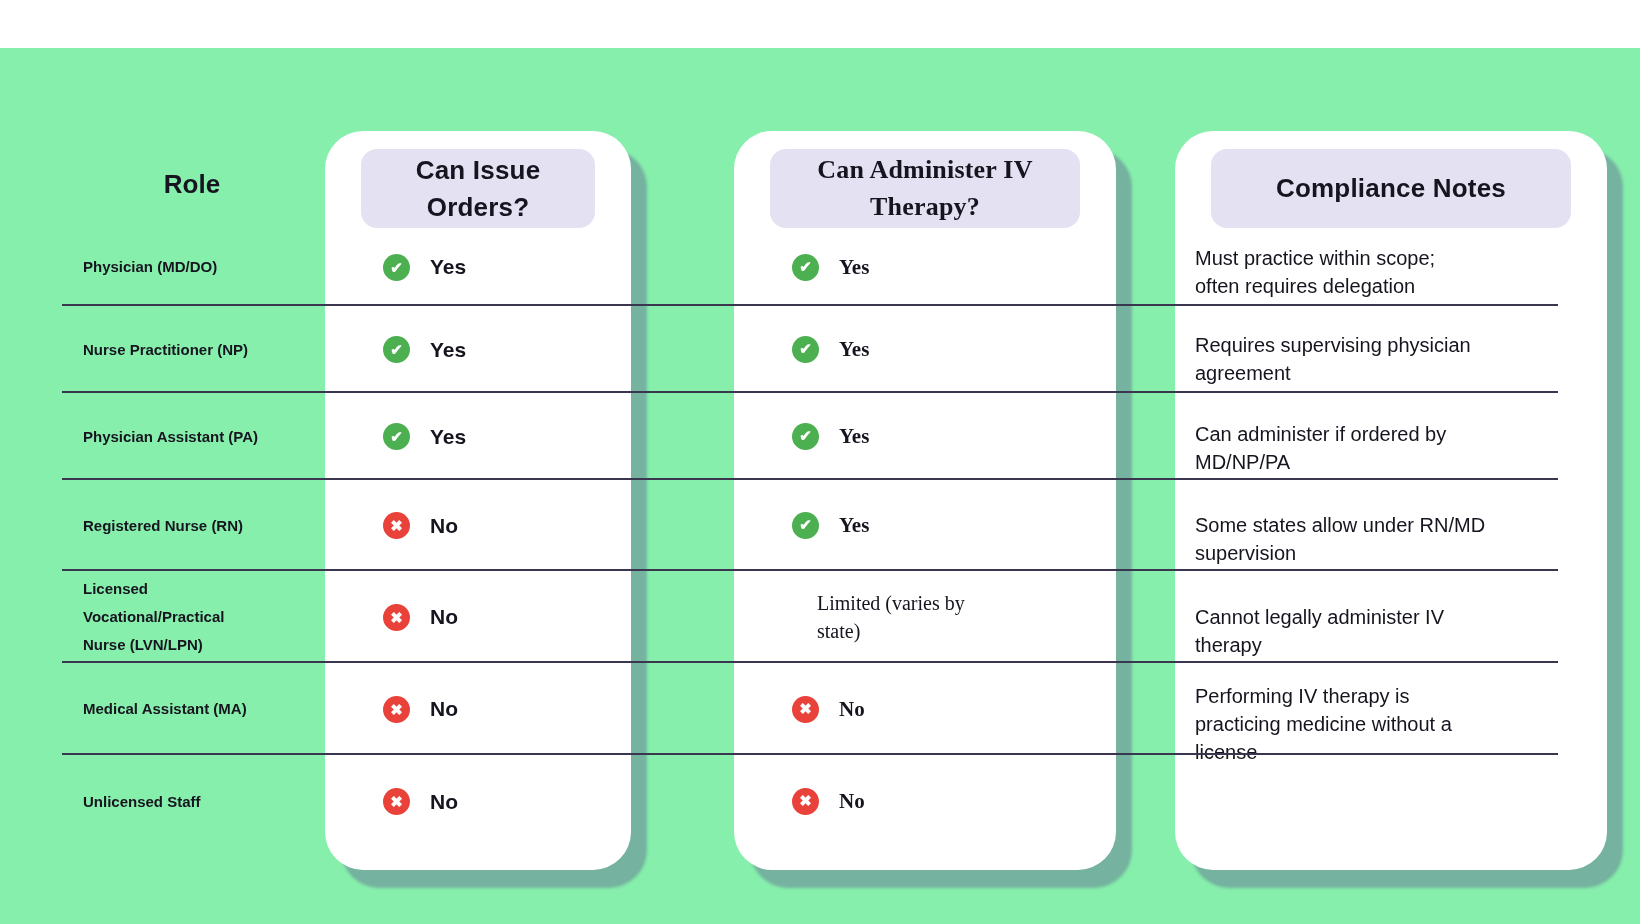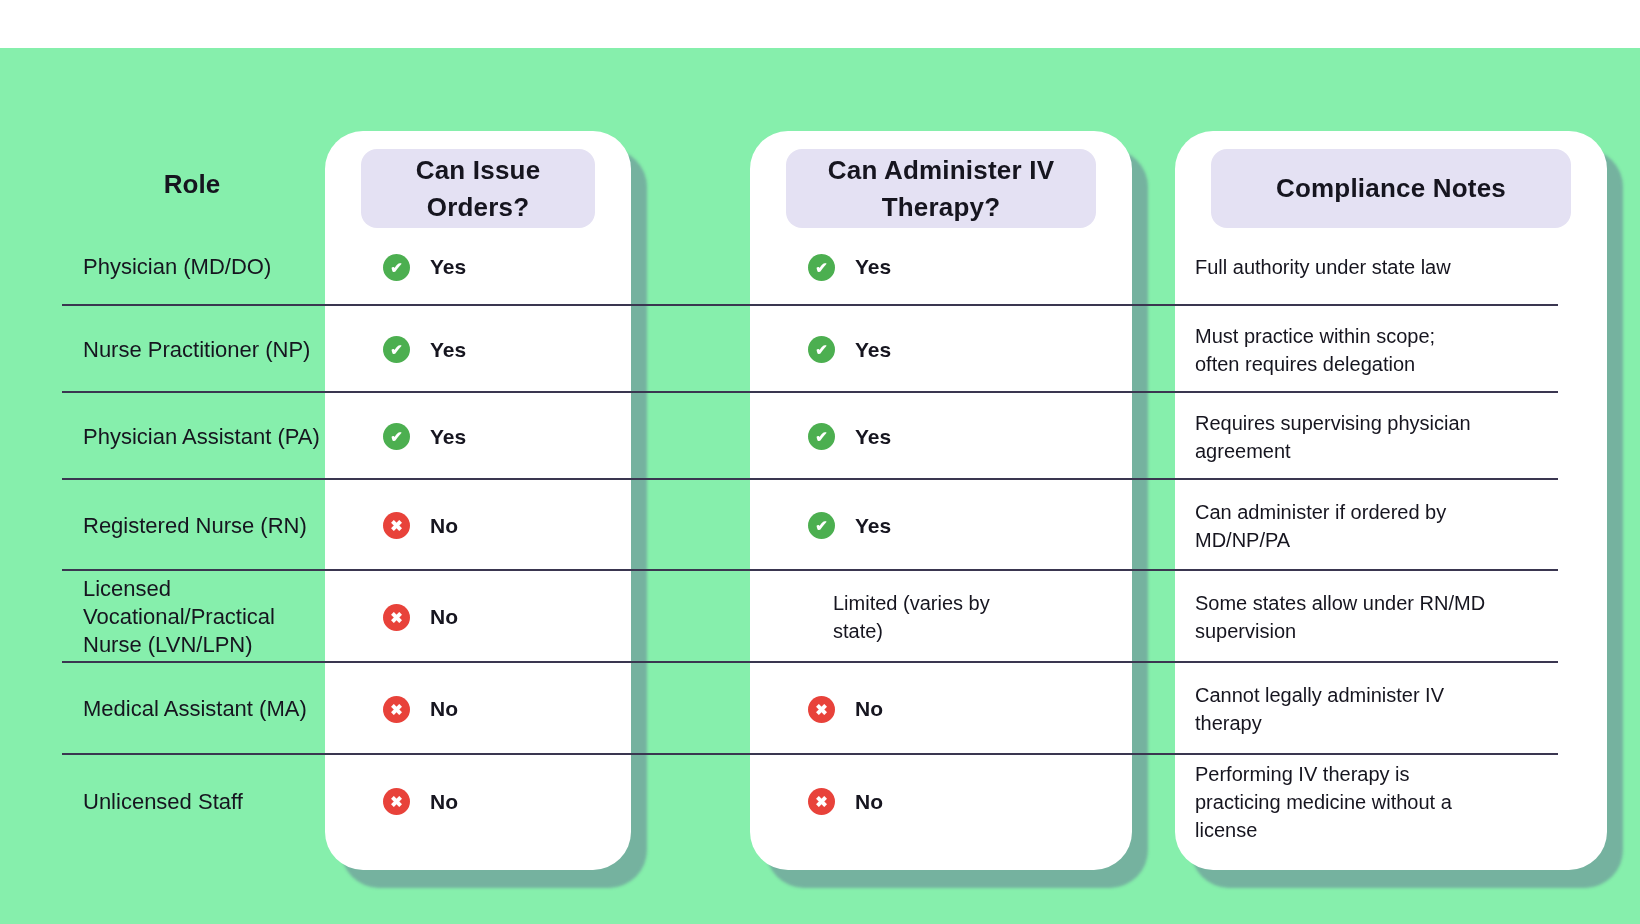--- a/index.html
+++ b/index.html
@@ -11,21 +11,21 @@
     overflow:hidden;
     margin-top:48px;
   }
   
   .card {
     position:absolute; top:83px; height:739px;
     background:#ffffff; border-radius:38px;
     box-shadow:16px 18px 3px rgba(90,80,140,0.38);
   }
   #card-issue { left:325px; width:306px; }
-  #card-iv    { left:750px; width:382px; }
+  #card-iv    { left:734px; width:382px;font-family:Liberation Serif, serif; }
   #card-notes { left:1175px; width:432px; }
   .pill {
     margin:18px 36px 0 36px; height:79px;
     background:#e4e1f3; border-radius:16px;
     display:flex; align-items:center; justify-content:center;
     text-align:center; font-size:26px; font-weight:600; line-height:1.4;
     letter-spacing:0.2px;
   }
   
   .row { display:flex; align-items:center; box-sizing:border-box; }
@@ -48,21 +48,21 @@
     line-height:28px; white-space:pre-line;
   }
   
   .role-col { position:absolute; left:62px; top:83px; width:260px; }
   .role-header {
     height:97px; box-sizing:border-box; padding-top:10px;
     display:flex; align-items:center; justify-content:center;
     font-size:26px; font-weight:600;
   }
   .role-cell {
-    padding-left:21px; font-size:22px; font-weight:400;
+    padding-left:21px; font-size:15px; font-weight:700;
     line-height:28px; white-space:pre-line;
   }
   
   .divider {
     position:absolute; left:62px; width:1496px; height:2px;
     background:#3a3650; z-index:5;
   }
   #d1{top:256px} #d2{top:343px} #d3{top:430px}
   #d4{top:521px} #d5{top:613px} #d6{top:705px}
 </style>
@@ -157,23 +157,20 @@
       <span>No</span>
     </div>
     <div class="row h115 cell-flag">
       <span class="ic no">✖</span>
       <span>No</span>
     </div>
   </div>
 
   <div class="card" id="card-notes">
     <div class="pill">Compliance Notes</div>
-    <div class="row h78">
-        <div class="note">Full authority under state law</div>
-      </div>
     <div class="row h87">
         <div class="note">Must practice within scope;
 often requires delegation</div>
       </div>
     <div class="row h87">
         <div class="note">Requires supervising physician
 agreement</div>
       </div>
     <div class="row h91">
         <div class="note">Can administer if ordered by

